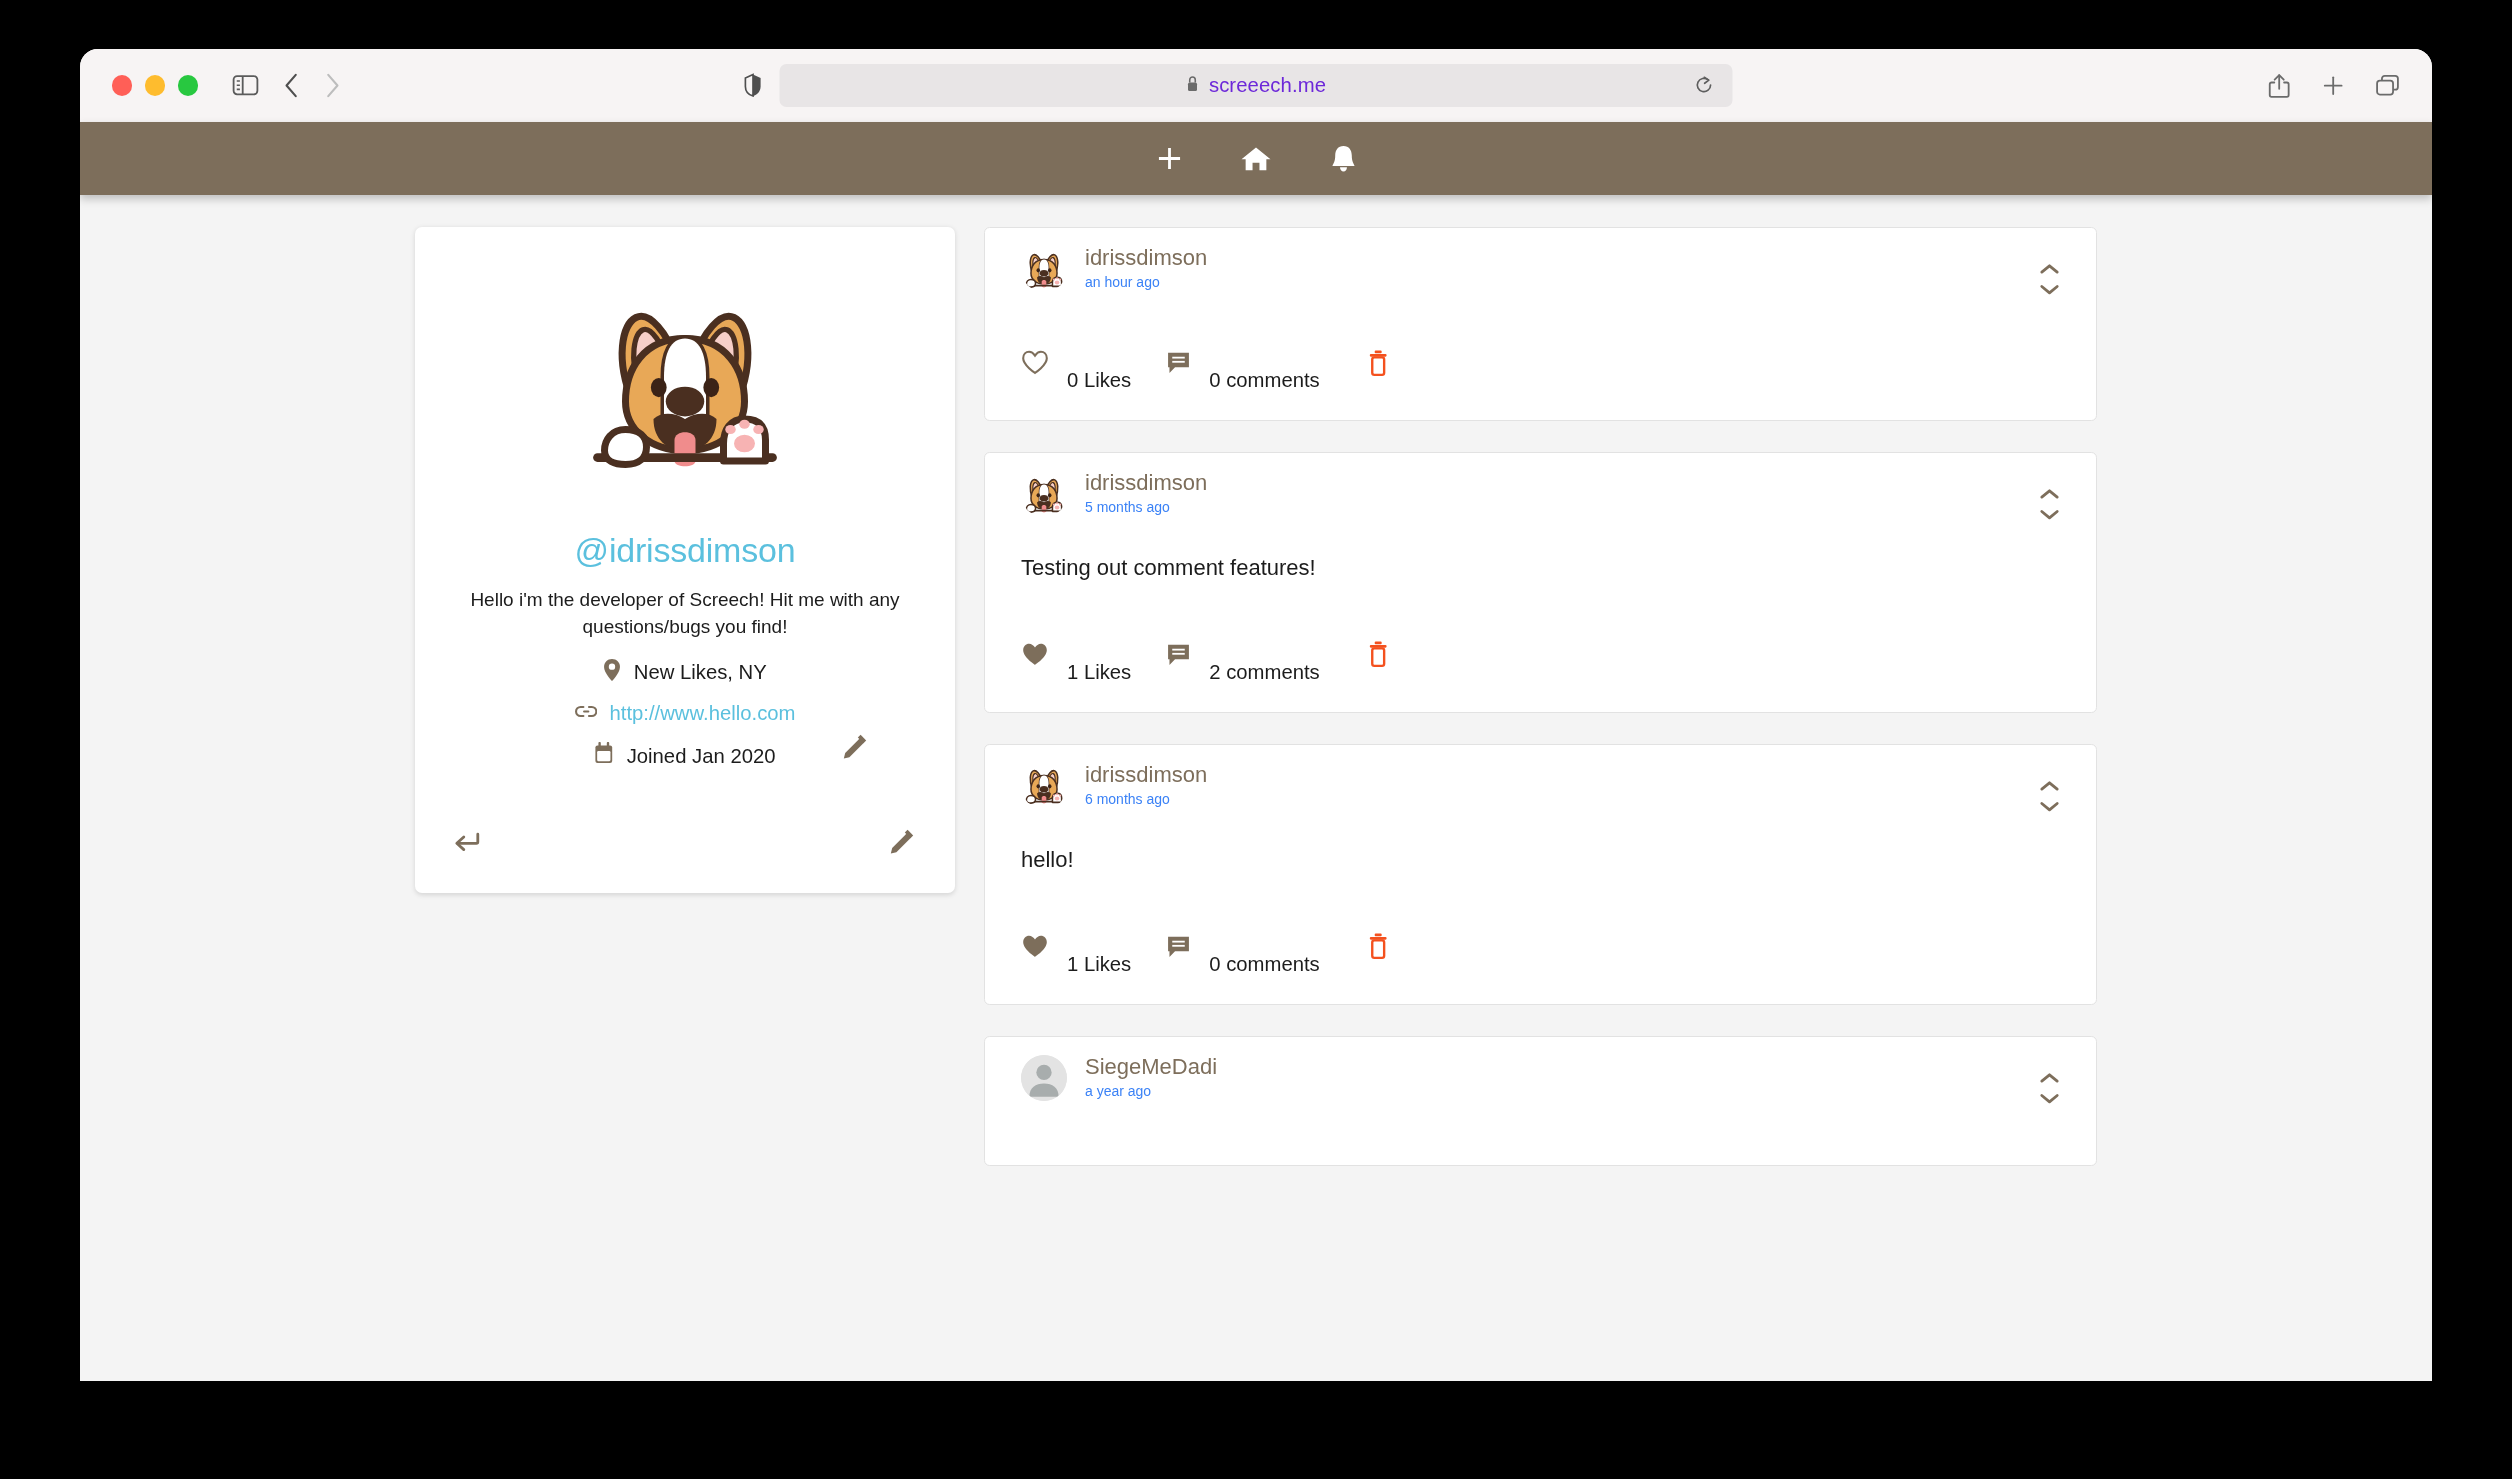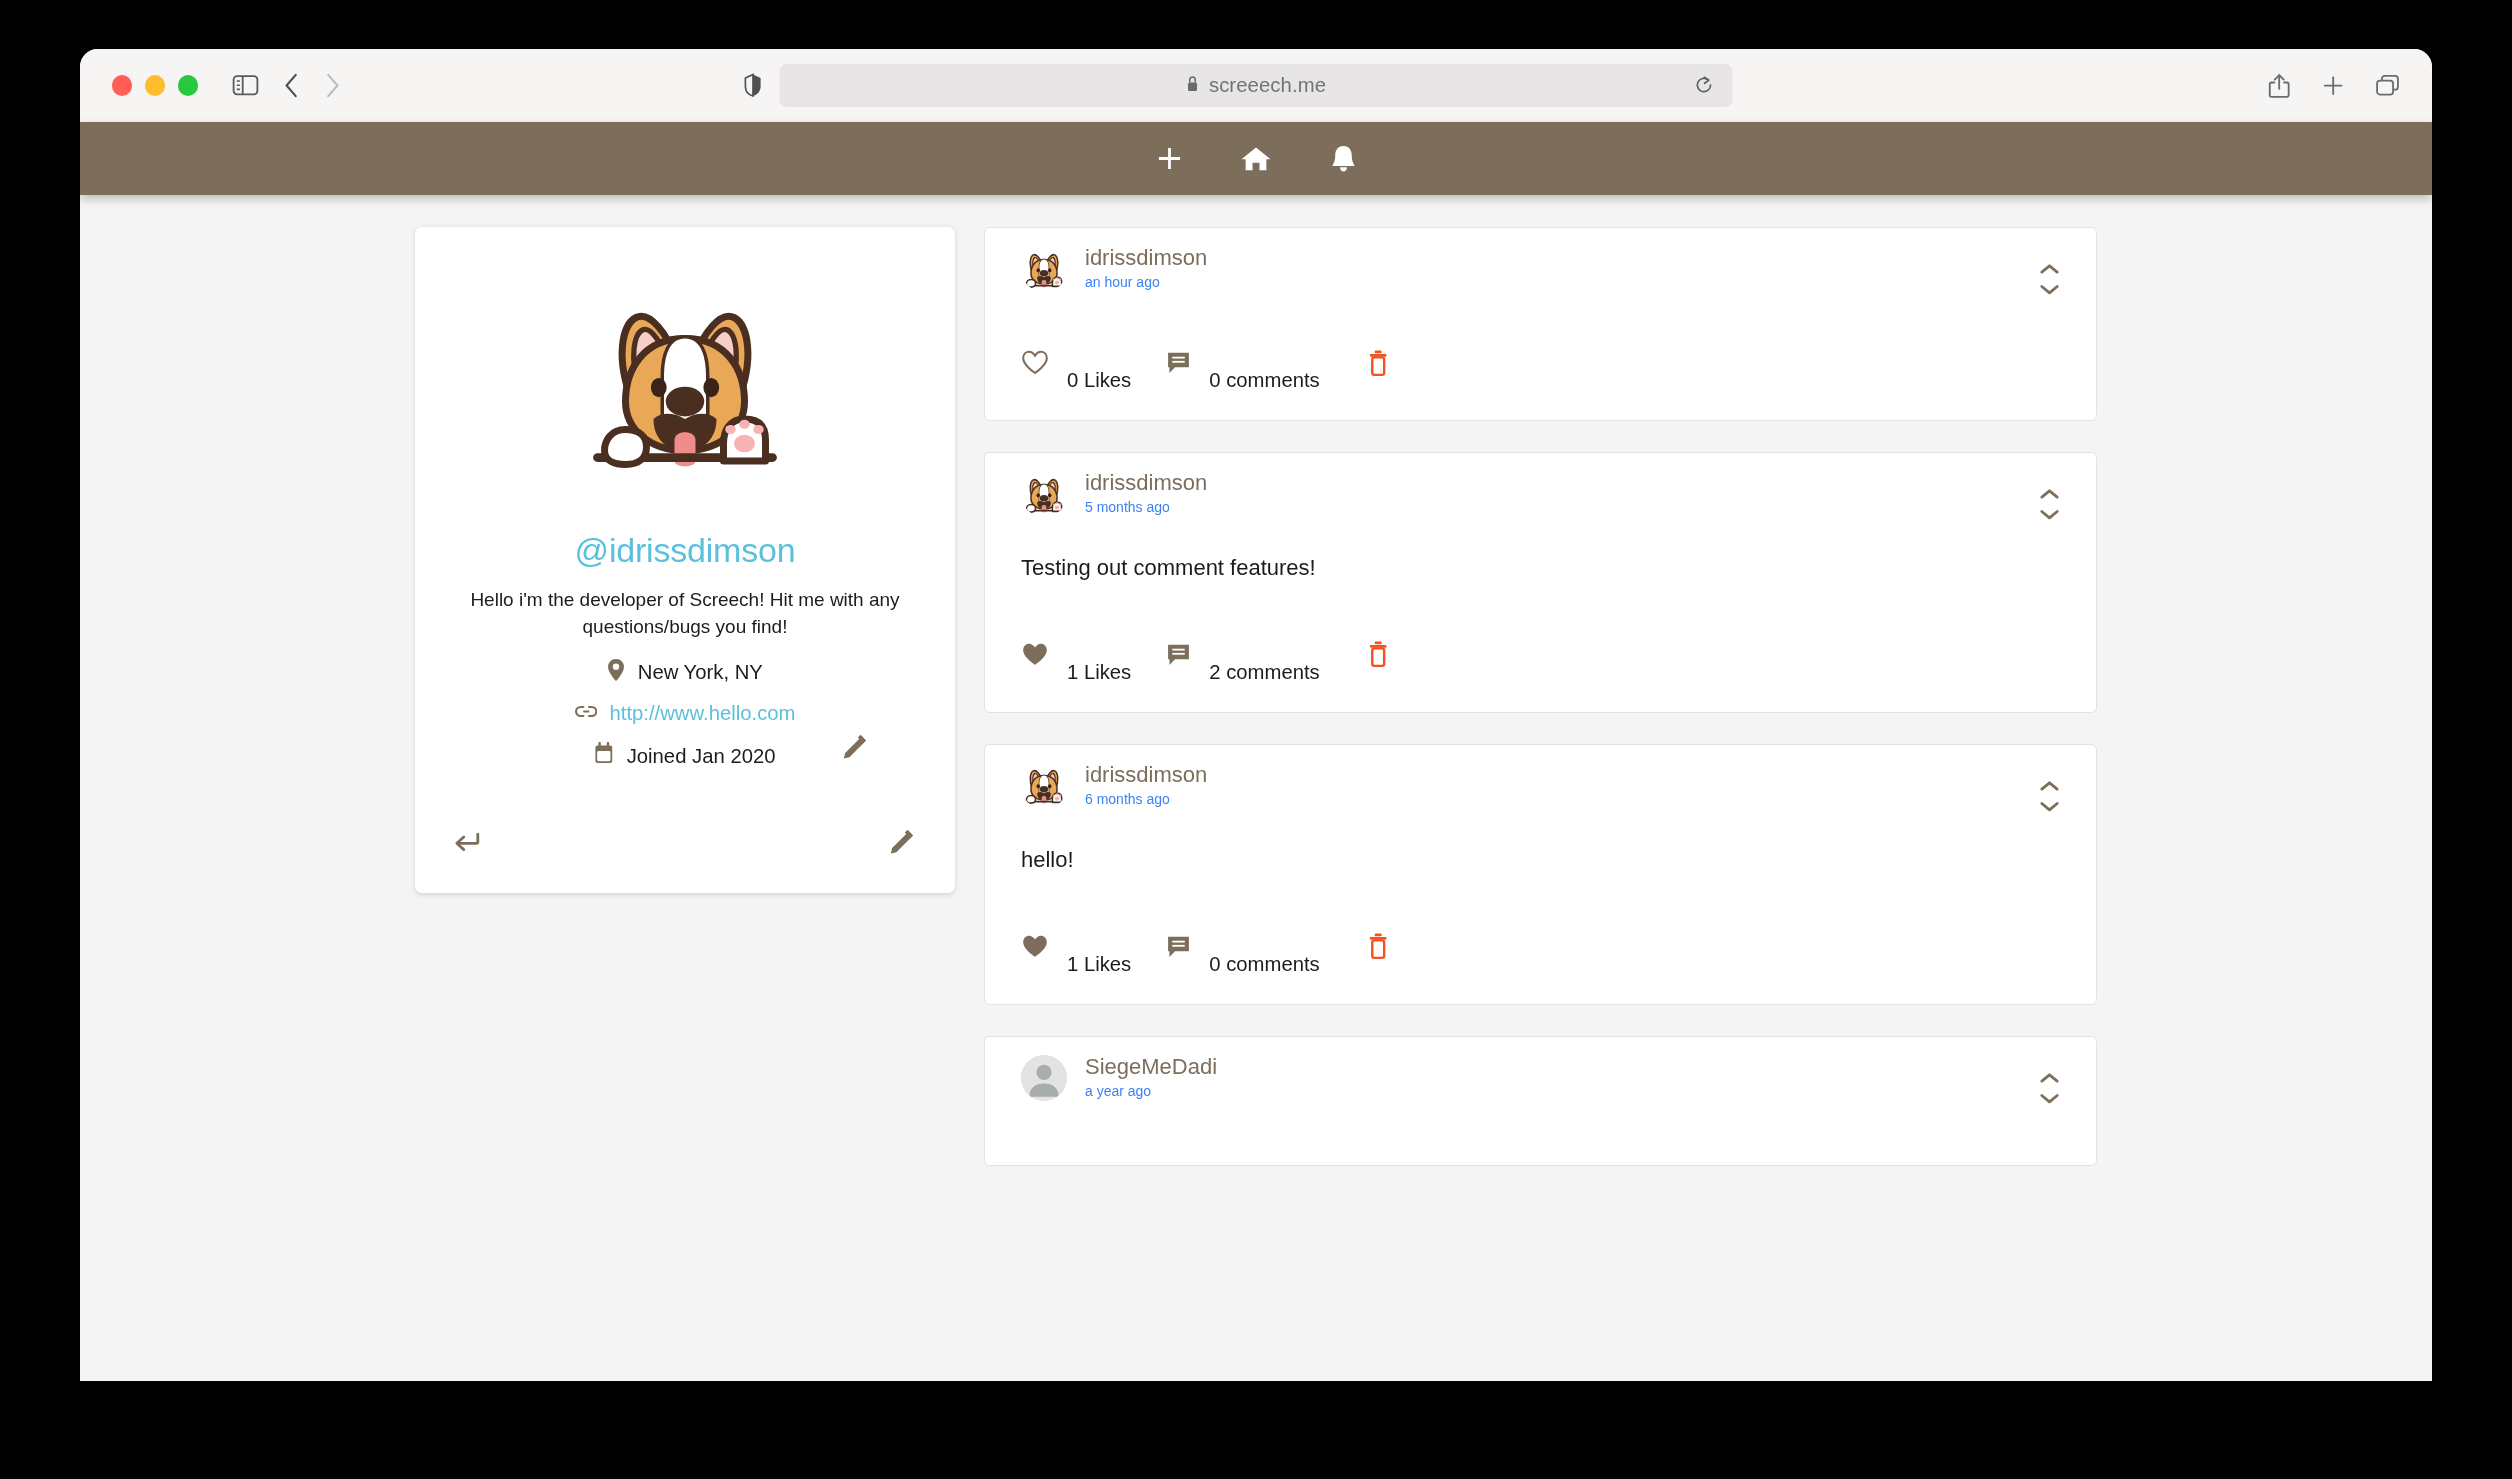--- a/index.html
+++ b/index.html
@@ -55,21 +55,21 @@
     background: #e8e5e6;
     border-radius: 7px;
     display: flex;
     align-items: center;
     justify-content: center;
     top: 14.7px;
   }
   #address-inner { display: flex; align-items: center; gap: 9px; }
   #address-text {
     font-size: 20.3px;
-    color: #737373;
+    color: #6d28d9;
     letter-spacing: 0.1px;
   }
   #reload-btn {
     position: absolute;
     right: 18px;
     top: 50%;
     transform: translateY(-50%);
     display: flex;
   }
 
@@ -409,21 +409,21 @@
 
       <div id="profile-bio">Hello i'm the developer of Screech! Hit me with any questions/bugs you find!</div>
 
       <div class="profile-meta-row">
         <span>
           <svg width="18" height="24" viewBox="0 0 26 34">
             <path d="M13 1 C6.4 1 1.5 6 1.5 12.5 C1.5 21 13 33 13 33 C13 33 24.5 21 24.5 12.5 C24.5 6 19.6 1 13 1 Z" fill="#7d6e5b"></path>
             <circle cx="13" cy="12.2" r="4.6" fill="#ffffff"></circle>
           </svg>
         </span>
-        <span>New York, NY</span>
+        <span>New Likes, NY</span>
       </div>
 
       <div class="profile-meta-row link-row">
         <span>
           <svg width="22.4" height="17" viewBox="0 0 32 24">
             <path d="M13 12 H19" stroke="#7d6e5b" stroke-width="3" stroke-linecap="round"></path>
             <path d="M12 5.5 H8 a6.5 6.5 0 0 0 0 13 h4" fill="none" stroke="#7d6e5b" stroke-width="3" stroke-linecap="round"></path>
             <path d="M20 5.5 h4 a6.5 6.5 0 0 1 0 13 h-4" fill="none" stroke="#7d6e5b" stroke-width="3" stroke-linecap="round"></path>
           </svg>
         </span>

